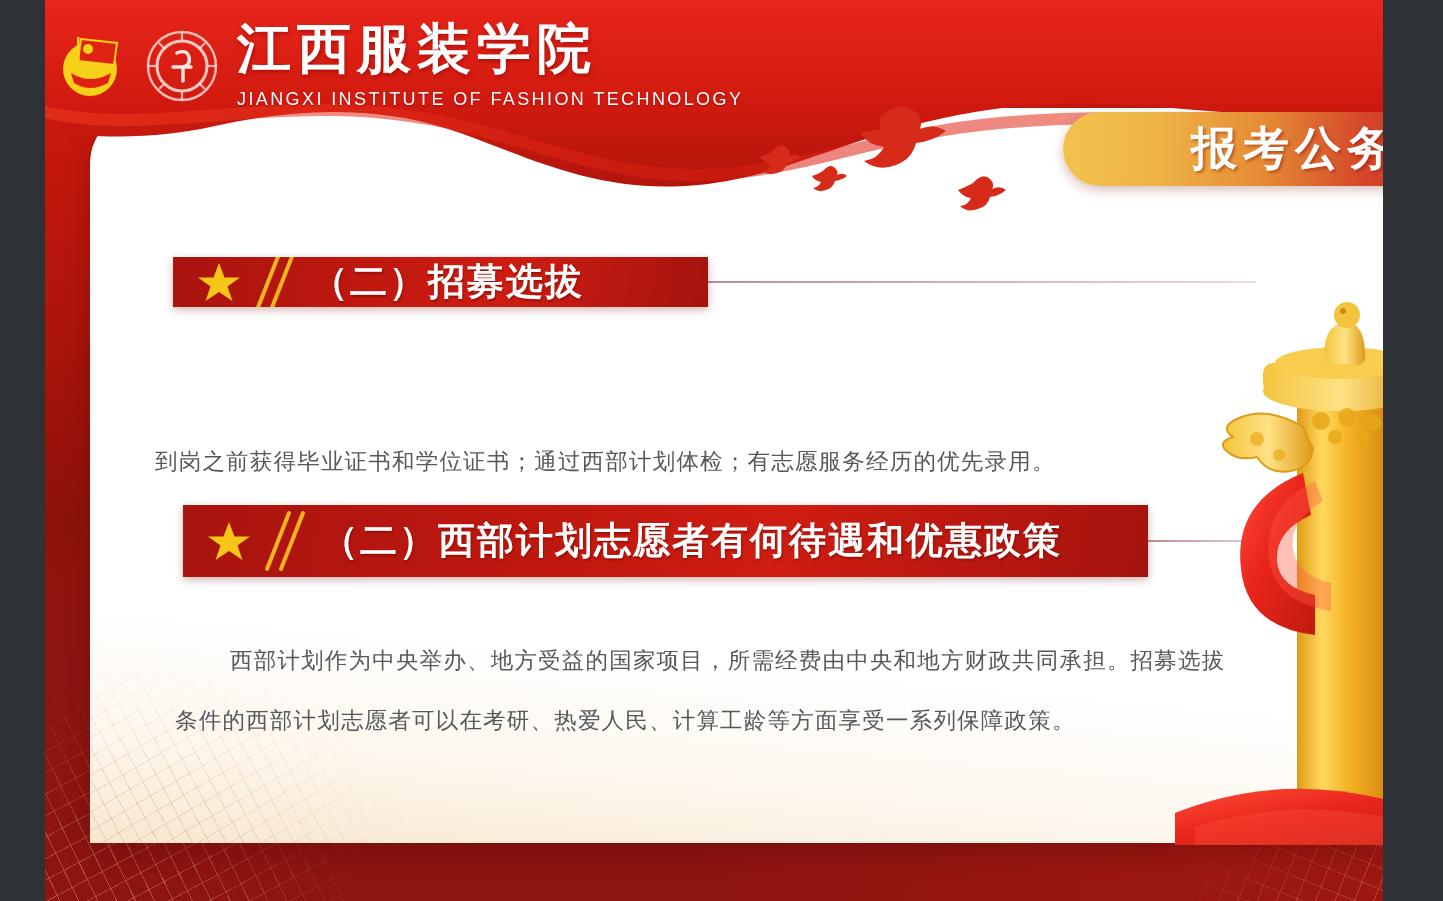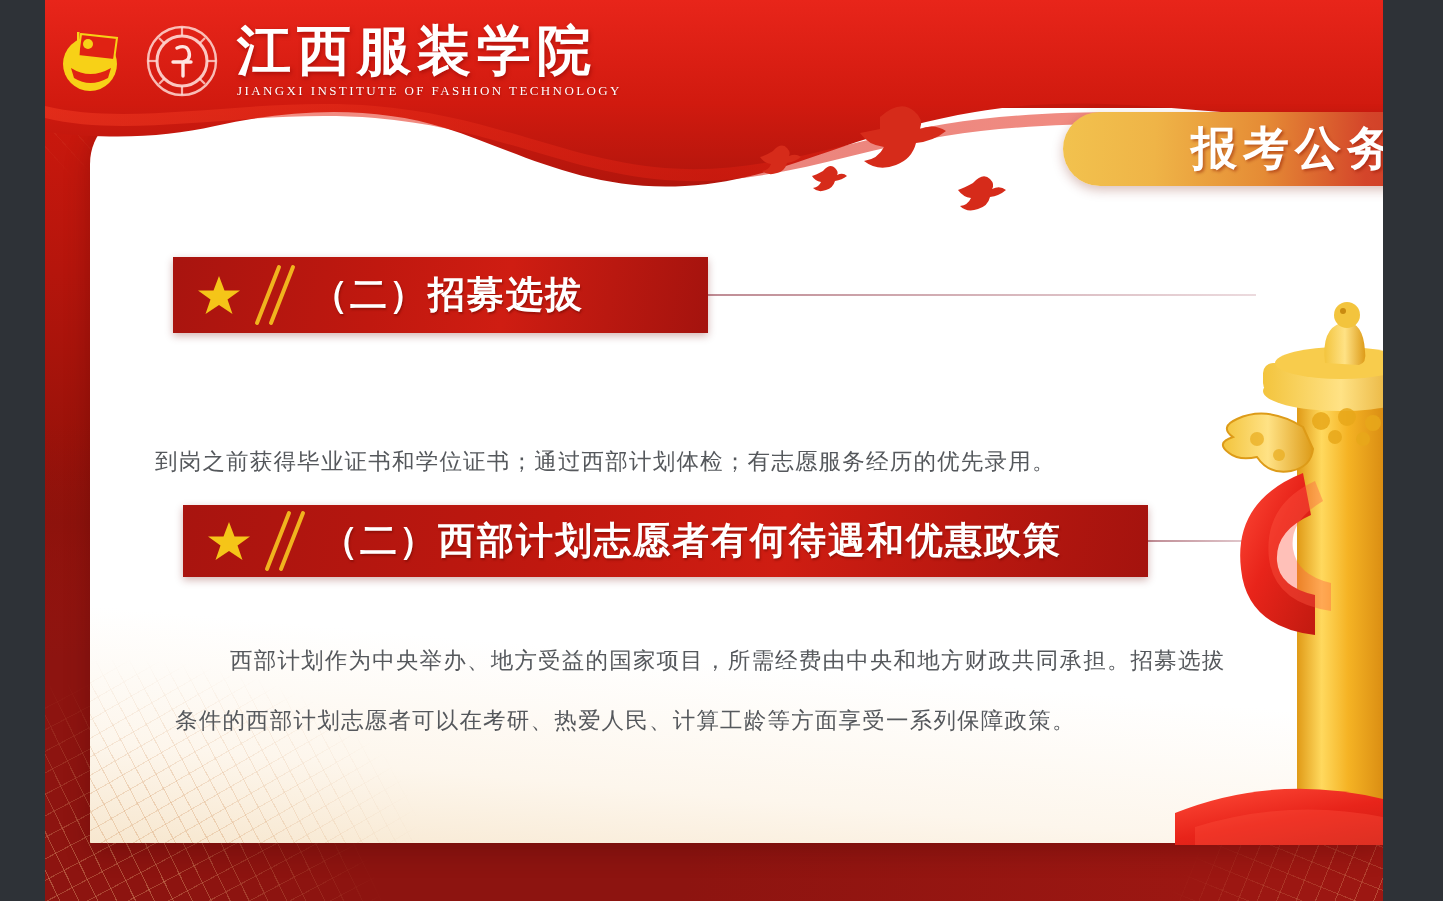--- a/index.html
+++ b/index.html
@@ -65,22 +65,22 @@
   .seal{width:78px;height:78px;}
   .school-name{
     display:flex;flex-direction:column;justify-content:center;margin-left:2px;
   }
   .school-cn{
     font-family:"Liberation Serif","DejaVu Serif",serif;
     font-size:54px;line-height:1;font-weight:700;color:#fff;
     letter-spacing:6px;text-shadow:1px 2px 4px rgba(120,0,0,.5);white-space:nowrap;
   }
   .school-en{
-    font-family:Liberation Serif, serif;
-    font-size:13px;letter-spacing:2.4px;color:#fff;margin-top:5px;white-space:nowrap;
+    font-family:Liberation Sans, sans-serif;
+    font-size:18px;letter-spacing:2.4px;color:#fff;margin-top:13px;white-space:nowrap;
     text-shadow:0 1px 2px rgba(120,0,0,.5);
   }
 
   
   .doves{position:absolute;left:690px;top:75px;width:310px;height:160px;pointer-events:none;}
 
   
   .pill{
     position:absolute;left:1018px;top:112px;width:420px;height:74px;
     border-radius:37px;
@@ -91,21 +91,21 @@
   }
   .pill-text{
     margin-left:128px;color:#fff;font-size:46px;font-weight:700;letter-spacing:6px;
     white-space:nowrap;text-shadow:2px 2px 3px rgba(140,20,0,.45);
     font-family:"Liberation Sans","DejaVu Sans",sans-serif;
   }
 
   
   .sec{position:absolute;display:flex;align-items:center;}
   .banner{
-    position:relative;height:76px;display:flex;align-items:center;
+    position:relative;height:50px;display:flex;align-items:center;
     background:linear-gradient(100deg,#a8140f 0%,#c0180f 38%,#cf1d12 62%,#a4130e 100%);
     box-shadow:0 3px 8px rgba(110,10,0,.3);
     padding-left:24px;padding-right:26px;overflow:hidden;
   }
   .banner .star{width:44px;height:44px;flex:none;}
   .banner .slashes{width:54px;height:68px;flex:none;margin-left:2px;}
   .banner-text{
     color:#fff;font-size:37px;font-weight:700;letter-spacing:2px;white-space:nowrap;
     margin-left:14px;text-shadow:1px 2px 2px rgba(110,10,0,.5);
     font-family:"Liberation Sans","DejaVu Sans",sans-serif;

